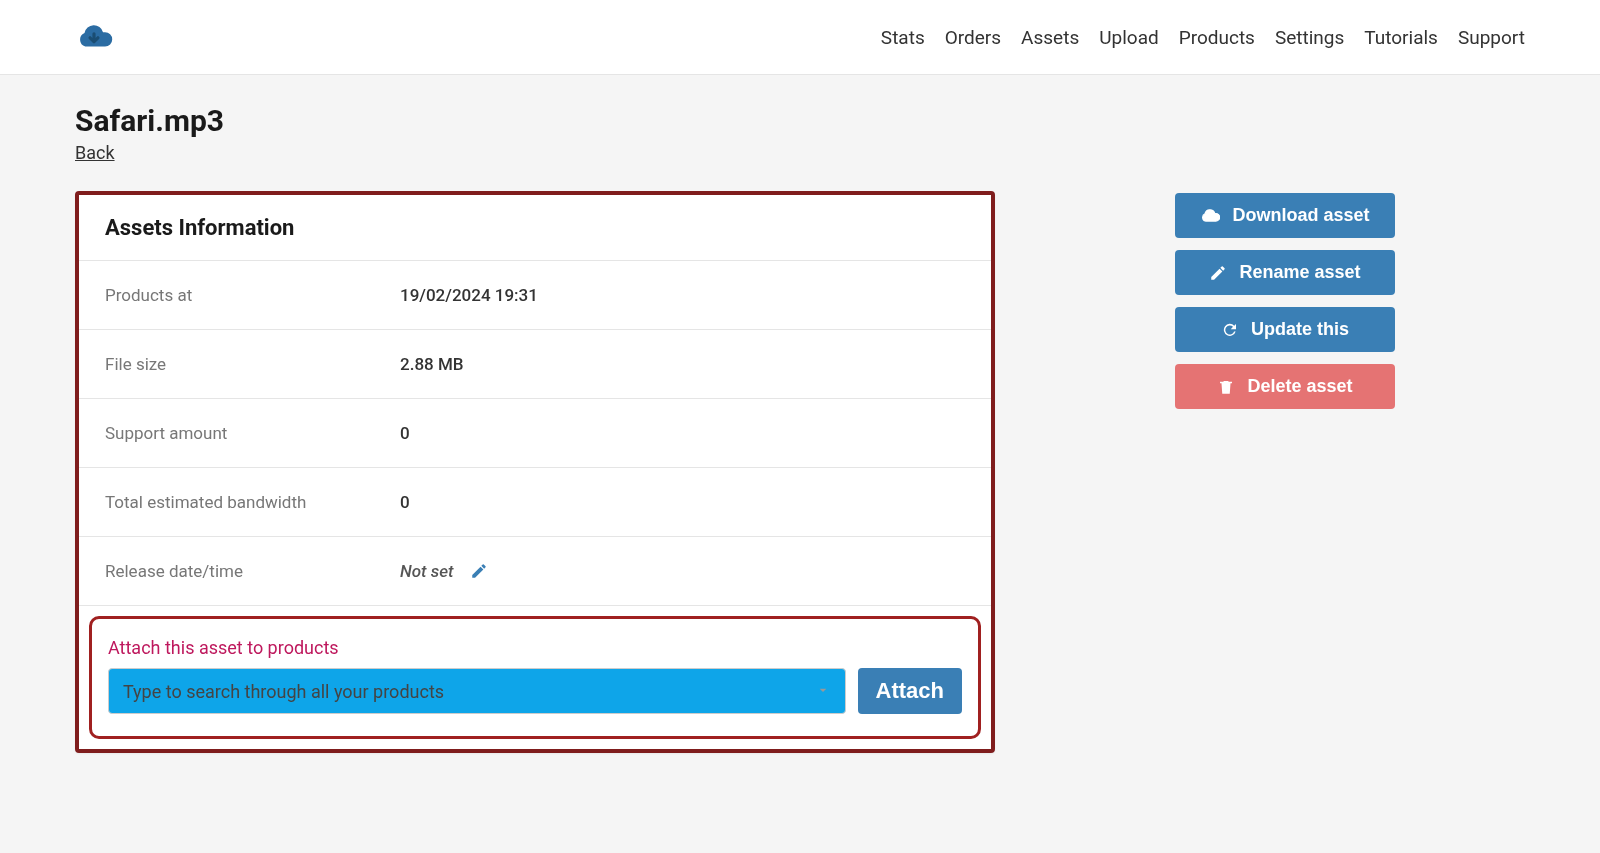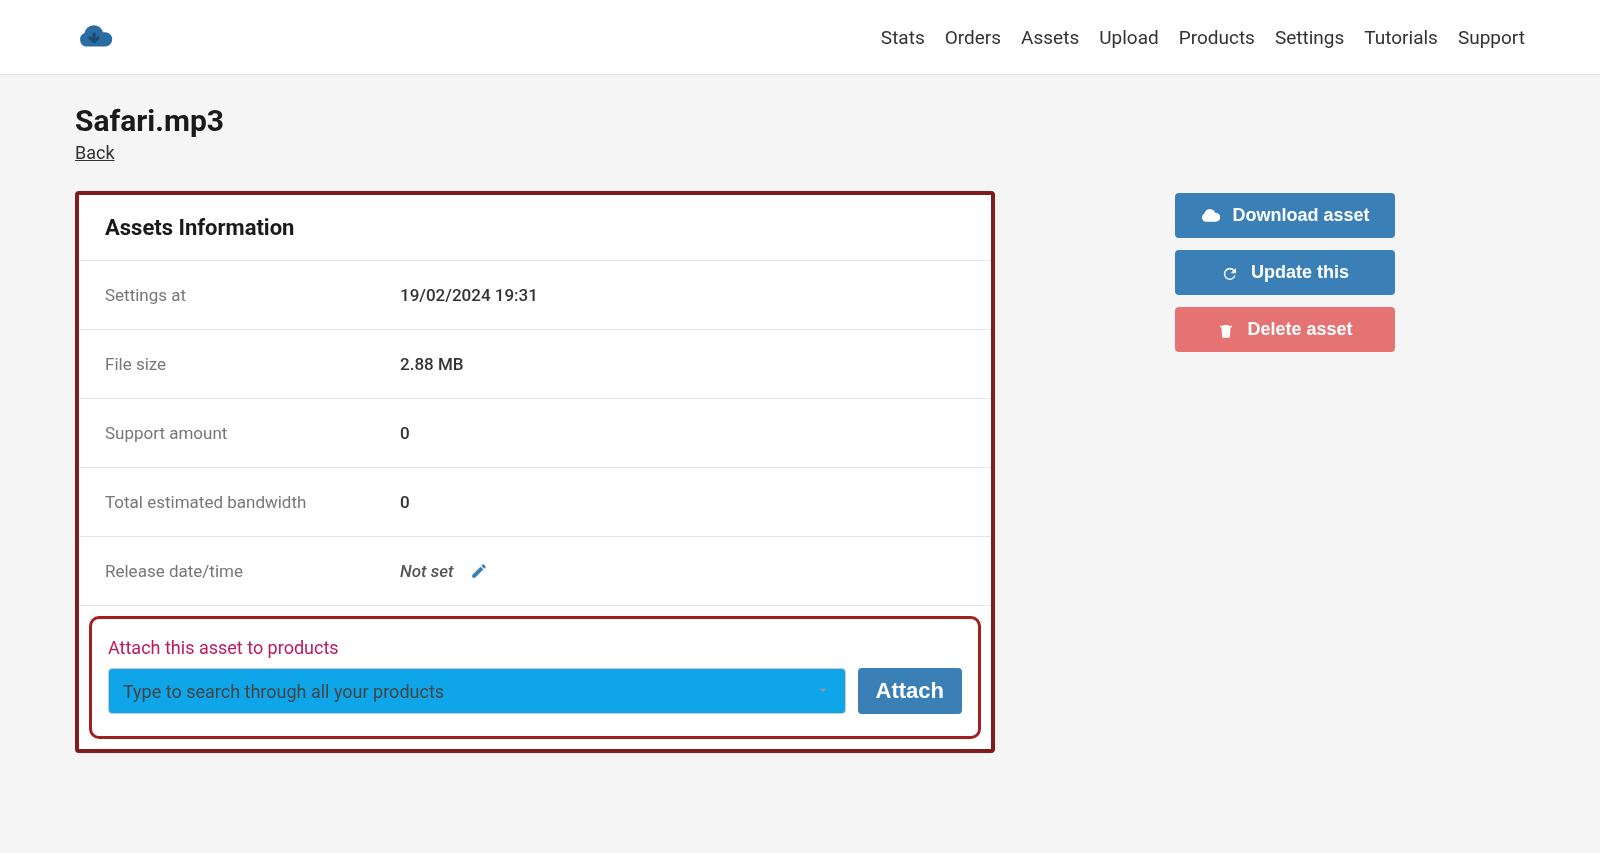--- a/index.html
+++ b/index.html
@@ -144,21 +144,21 @@
     }
     .sidebar {
       width: 280px;
       display: flex;
       flex-direction: column;
       gap: 12px;
       margin-top: 90px;
     }
     .action-button {
       display: flex;
-      align-items: flex-end;
+      align-items: center;
       justify-content: center;
       gap: 12px;
       padding: 12px 20px;
       border: none;
       border-radius: 4px;
       font-size: 18px;
       font-weight: 600;
       color: #fff;
       cursor: pointer;
       width: 220px;
@@ -200,21 +200,21 @@
   <div class="main-left">
     <h1 class="page-title">Safari.mp3</h1>
     <a class="back-link">Back</a>
 
     <div class="card">
       <div class="card-header">
         <h2>Assets Information</h2>
       </div>
 
       <div class="info-row">
-        <div class="info-label">Settings at</div>
+        <div class="info-label">Products at</div>
         <div class="info-value">19/02/2024 19:31</div>
       </div>
 
       <div class="info-row">
         <div class="info-label">File size</div>
         <div class="info-value">2.88 MB</div>
       </div>
 
       <div class="info-row">
         <div class="info-label">Support amount</div>
@@ -256,20 +256,28 @@
   <div class="sidebar">
     <button class="action-button btn-blue">
       <span class="btn-icon">
         <svg width="20" height="20" viewBox="0 0 24 24">
             <path fill="#fff" d="M19 9h-1.3A6 6 0 0 0 6 9.5 4.5 4.5 0 0 0 6.5 18H19a4.5 4.5 0 0 0 0-9zM12 8v6m0 0l-3-3m3 3l3-3" stroke="#fff" stroke-width="1.5" stroke-linecap="round" stroke-linejoin="round"></path>
           </svg>
       </span>
       <span>Download asset</span>
     </button>
 
+    <button class="action-button btn-blue">
+      <span class="btn-icon">
+        <svg width="18" height="18" viewBox="0 0 24 24">
+            <path fill="#fff" d="M3 17.25V21h3.75L17.81 9.94l-3.75-3.75L3 17.25zM20.71 7.04a1 1 0 0 0 0-1.41l-2.34-2.34a1 1 0 0 0-1.41 0l-1.83 1.83 3.75 3.75 1.83-1.83z"></path>
+          </svg>
+      </span>
+      <span>Rename asset</span>
+    </button>
 
     <button class="action-button btn-blue">
       <span class="btn-icon">
         <svg width="18" height="18" viewBox="0 0 24 24">
             <path fill="#fff" d="M17.65 6.35A8 8 0 1 0 19.5 14h-2.08a6 6 0 1 1-1.42-6.24L13 11h7V4l-2.35 2.35z"></path>
           </svg>
       </span>
       <span>Update this</span>
     </button>
 

